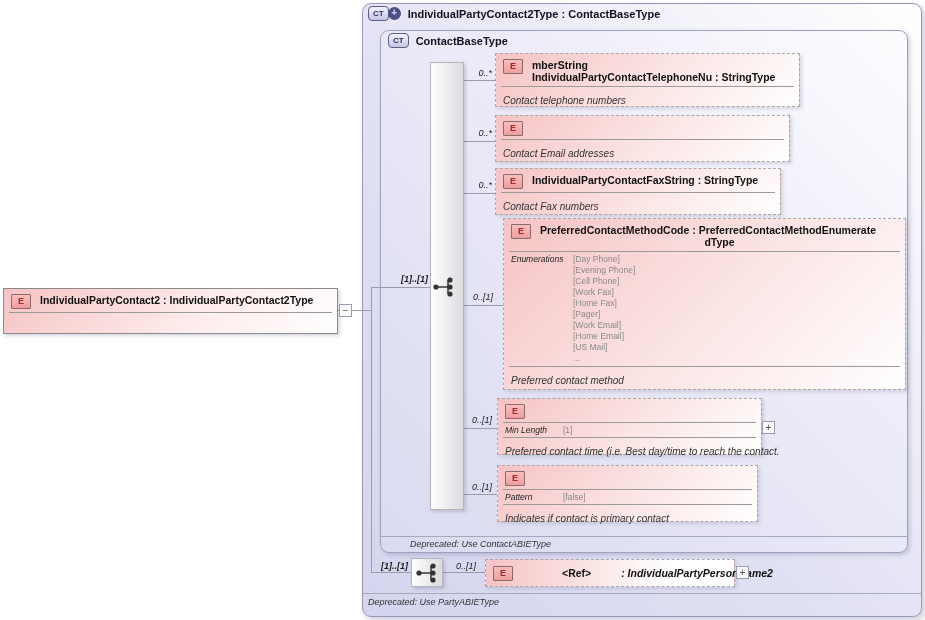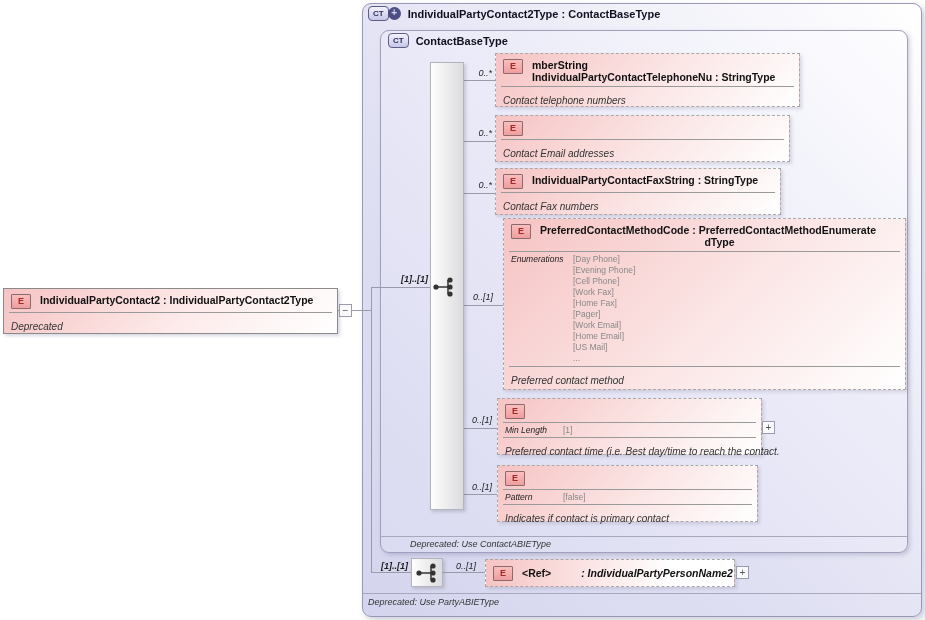--- a/index.html
+++ b/index.html
@@ -65,21 +65,21 @@
   .ann{font-size:10px;font-style:italic;color:#333;padding:2px 7px 0 7px;white-space:nowrap;margin-top:6px;}
   .facets{display:flex;align-items:flex-start;padding:2px 7px 0 7px;font-size:8.5px;}
   .flabel{font-style:italic;color:#222;width:58px;flex:0 0 auto;}
   .flabel.wide{width:62px;}
   .fvalue{color:#888;}
   .enumvals div{font-size:8.5px;color:#888;line-height:11px;}
 
   .toggle,.expander{position:absolute;width:13px;height:13px;background:#fafafc;border:1px solid #9a9ab0;
           color:#555;font-size:10px;line-height:11px;text-align:center;box-sizing:border-box;cursor:pointer;}
 
-  .refname{font-size:10.5px;font-weight:bold;color:#111;white-space:nowrap;margin-right:30px;}
+  .refname{font-size:10.5px;font-weight:bold;color:#111;white-space:nowrap;margin-right:30px;margin-left:40px;}
   .reftype{font-size:10.5px;font-weight:bold;color:#111;white-space:nowrap;font-style:italic;}
 </style>
 </head>
 <body>
 
 <div class="canvas">
 
   <div class="container outerc"></div>
   <div class="ctrow" style="left:368px;top:6px;">
     <span class="cticon">
@@ -142,21 +142,20 @@
   <div class="card" style="left:456px;top:482px;width:36px;">0..[1]</div>
   <div class="card b" style="left:374px;top:561px;width:34px;">[1]..[1]</div>
   <div class="card" style="left:446px;top:561px;width:30px;">0..[1]</div>
 
   <div class="leftbox">
     <div class="trow">
       <span class="eicon">E</span>
       <span class="etitle">IndividualPartyContact2 : IndividualPartyContact2Type</span>
     </div>
     <div class="sep"></div>
-    <div class="ann">Deprecated</div>
   </div>
   <div class="toggle" style="left:339px;top:304px;">−</div>
 
   <div class="ebox" style="left:495px;top:53px;width:305px;height:54px;">
     <div class="trow">
       <span class="eicon">E</span>
       <span class="etitle">
         <div>mberString</div>
         <div>IndividualPartyContactTelephoneNu : StringType</div>
       </span>

